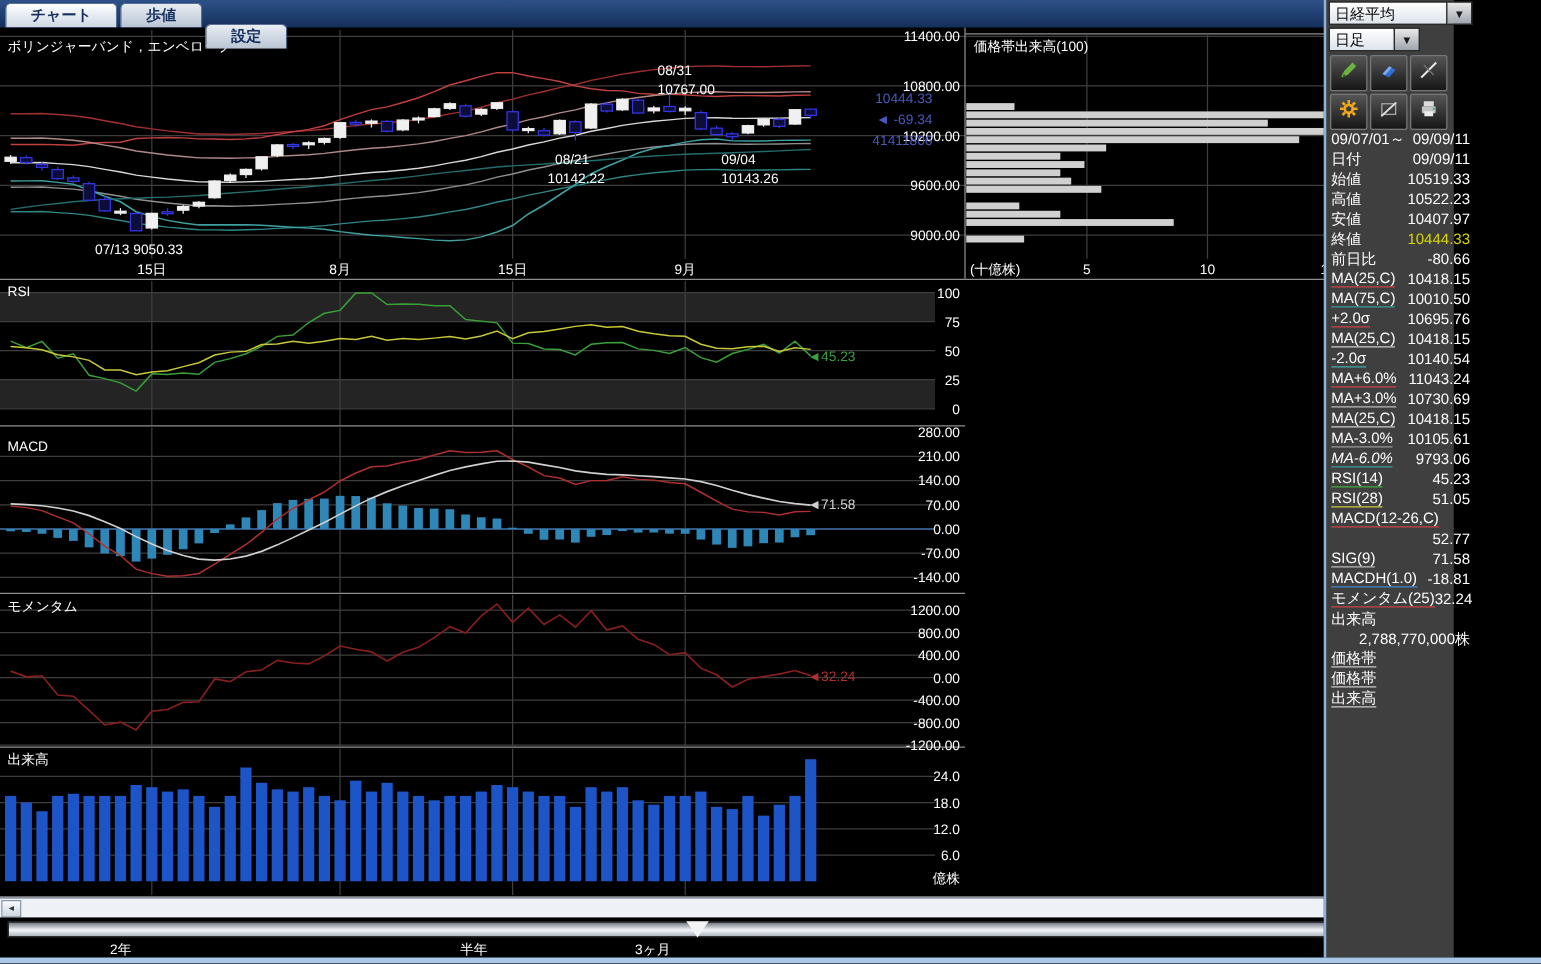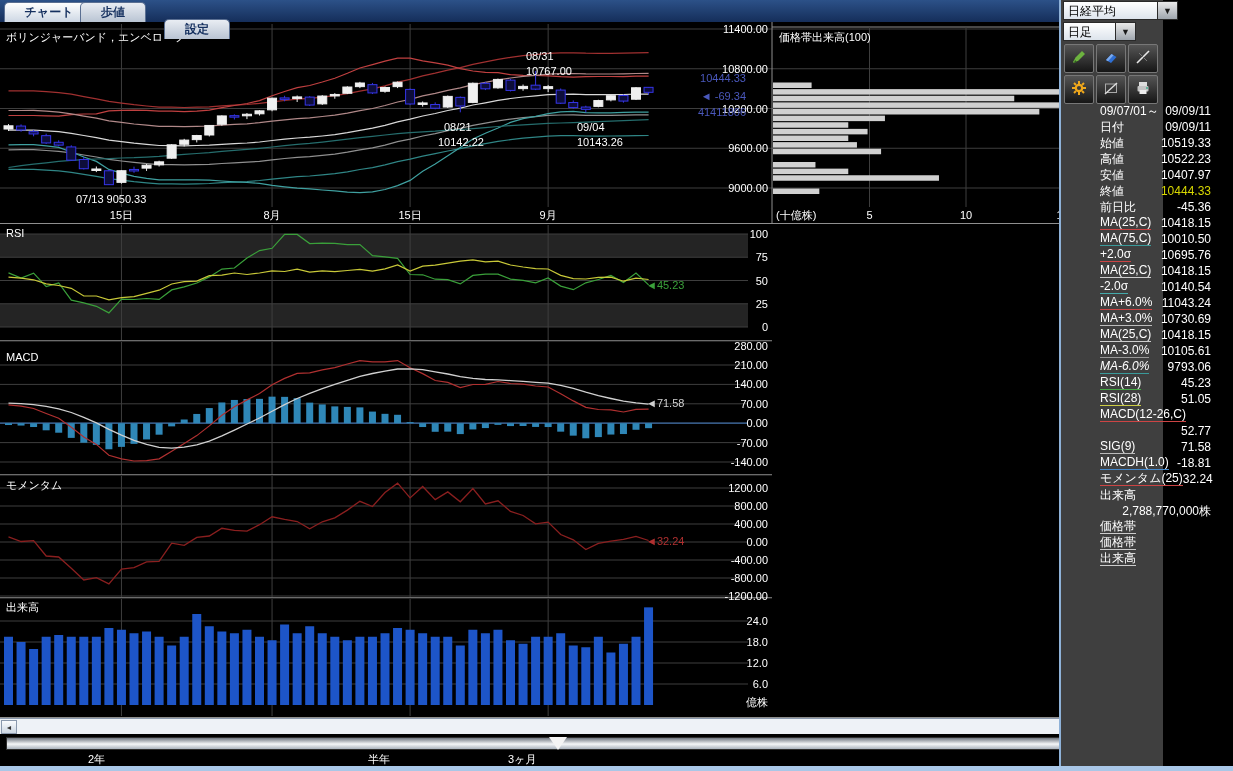--- a/index.html
+++ b/index.html
@@ -35,21 +35,21 @@
   .sidebar{position:absolute;left:1059px;top:0;width:104px;height:766px;background:#3f3f3f;
            border-left:2px solid #8fb2d8;box-sizing:border-box;}
   .combo{position:absolute;display:flex;height:19px;}
   .combo .fld{background:linear-gradient(#ffffff,#dde4ec);color:#000;font-size:12px;
               border:1px solid #2a2a2a;padding:1px 0 0 4px;box-sizing:border-box;}
   .combo .dd{width:19px;background:linear-gradient(#e9e9e9,#9fa6ae);border:1px solid #2a2a2a;border-left:none;
              color:#1a1a1a;font-size:9px;display:flex;align-items:center;justify-content:center;}
   .tools{position:absolute;left:2px;top:43px;width:96px;display:flex;flex-wrap:wrap;}
   .toolbtn{width:28px;height:27px;margin:1px;background:linear-gradient(#555,#161616);
            border:1px solid #777;border-radius:2px;display:flex;align-items:center;justify-content:center;}
-  .srows{position:absolute;left:0;top:103px;width:118px;padding-left:35px;}
+  .srows{position:absolute;left:0;top:103px;width:118px;}
   .srow{height:16px;display:flex;justify-content:space-between;align-items:center;
         padding:0 3px 0 4px;font-size:12px;color:#fff;white-space:nowrap;}
   .srow .lab{line-height:13px;}
   .srow .val{margin-left:auto;}
   .bottom-edge{position:absolute;left:0;top:766px;width:1233px;height:5px;background:#a9c7e7;}
 </style>
 </head>
 <body>
 
 <div id="app">
@@ -406,21 +406,21 @@
       <text x="746" y="99.5" text-anchor="end" fill="#4a58bc" font-size="11" font-family="&quot;Liberation Sans&quot;,sans-serif">◄  -69.34</text>
       <text x="746" y="116" text-anchor="end" fill="#4a58bc" font-size="11" font-family="&quot;Liberation Sans&quot;,sans-serif">41411806</text>
       <text x="646" y="288.9361" text-anchor="start" fill="#3aa03a" font-size="11" font-family="&quot;Liberation Sans&quot;,sans-serif">◄45.23</text>
       <text x="646" y="407.365182" text-anchor="start" fill="#d0d0d0" font-size="11" font-family="&quot;Liberation Sans&quot;,sans-serif">◄71.58</text>
       <text x="646" y="544.5492" text-anchor="start" fill="#b03030" font-size="11" font-family="&quot;Liberation Sans&quot;,sans-serif">◄32.24</text>
     </svg>
 
   <div class="tabbar">
     <span class="chevron">»</span>
   <div class="tab active" style="left: 4px; width: 88px;">チャート</div>
-      <div class="tab" style="left: 80px; width: 64px;">歩値</div>
+      <div class="tab" style="left: 96px; width: 64px;">歩値</div>
       <div class="tab" style="left: 164px; width: 64px; margin-top: 17px;">設定</div>
     </div>
 
   <div class="hscroll">
     <div class="sbtn" style="left:1px">
         <span>◄</span>
       </div>
     <div class="sthumb" style="left:1078px">
         <i></i>
         <i></i>
@@ -519,21 +519,21 @@
         <div class="srow">
           <span class="lab">安値</span>
           <span class="val">10407.97</span>
         </div>
         <div class="srow">
           <span class="lab">終値</span>
           <span class="val" style="color: rgb(216, 216, 0);">10444.33</span>
         </div>
         <div class="srow">
           <span class="lab">前日比</span>
-          <span class="val">-45.36</span>
+          <span class="val">-80.66</span>
         </div>
         <div class="srow">
           <span class="lab" style="border-bottom: 1px solid rgb(204, 68, 68);">MA(25,C)</span>
           <span class="val">10418.15</span>
         </div>
         <div class="srow">
           <span class="lab" style="border-bottom: 1px solid rgb(58, 154, 154);">MA(75,C)</span>
           <span class="val">10010.50</span>
         </div>
         <div class="srow">

